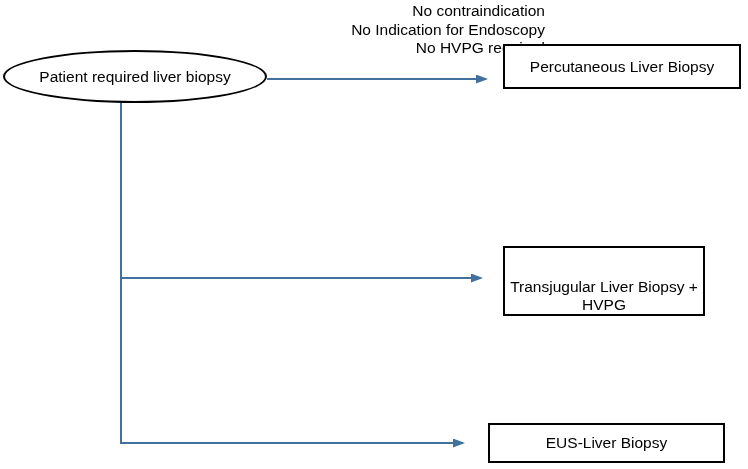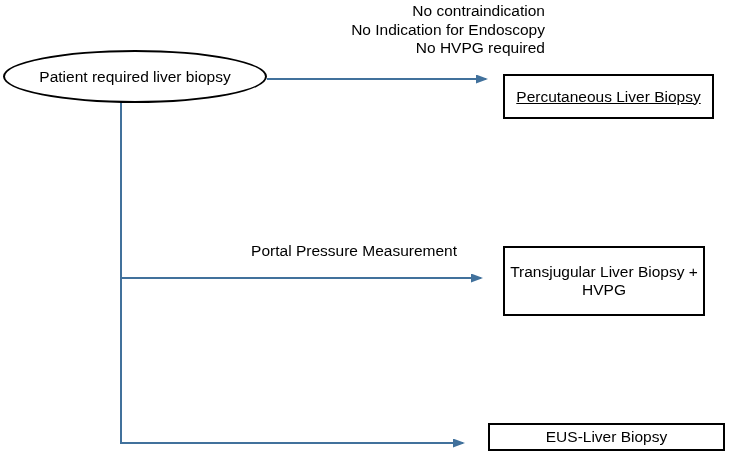--- a/index.html
+++ b/index.html
@@ -29,23 +29,23 @@
     justify-content: center;
     text-align: center;
   }
   .node-label {
     white-space: pre-line;
     line-height: 18px;
     padding: 0 4px;
   }
   .ellipse { border-radius: 50%; }
   .ellipse-node   { left: 3px;   top: 50px;  width: 264px; height: 53px; }
-  .box-top        { left: 503px; top: 74px;  width: 211px; height: 45px; text-decoration: underline; }
-  .box-middle     { left: 503px; top: 246px; width: 202px; height: 70px; }
-  .box-bottom     { left: 488px; top: 423px; width: 237px; height: 28px; }
+  .box-top        { left: 503px; top: 44px;  width: 238px; height: 45px; }
+  .box-middle     { left: 503px; top: 246px; width: 202px; height: 70px; align-items: flex-end; }
+  .box-bottom     { left: 488px; top: 423px; width: 237px; height: 40px; }
   .edge-label {
     position: absolute;
     text-align: right;
     line-height: 18.5px;
     white-space: pre-line;
   }
   .edge-label-top    { left: 255px; top: 2px;   width: 290px; }
   .edge-label-middle { left: 167px; top: 242px; width: 290px; }
   .edge-label-bottom { left: 170px; top: 413px; width: 290px; }
 </style>
@@ -66,21 +66,20 @@
     <line x1="120" y1="443" x2="463" y2="443" stroke-width="2" marker-end="url(#arrowhead)" stroke="#41719C"></line>
   </svg>
 
   <div class="node ellipse ellipse-node">
     <span class="node-label">Patient required liver biopsy</span>
   </div>
 
   <div class="edge-label edge-label-top">No contraindication
 No Indication for Endoscopy
 No HVPG required</div>
-  <div class="edge-label edge-label-middle">Portal Pressure Measurement</div>
 
   <div class="node box-top">
     <span class="node-label">Percutaneous Liver Biopsy</span>
   </div>
   <div class="node box-middle">
     <span class="node-label">Transjugular Liver Biopsy +
 HVPG</span>
   </div>
   <div class="node box-bottom">
     <span class="node-label">EUS-Liver Biopsy</span>

